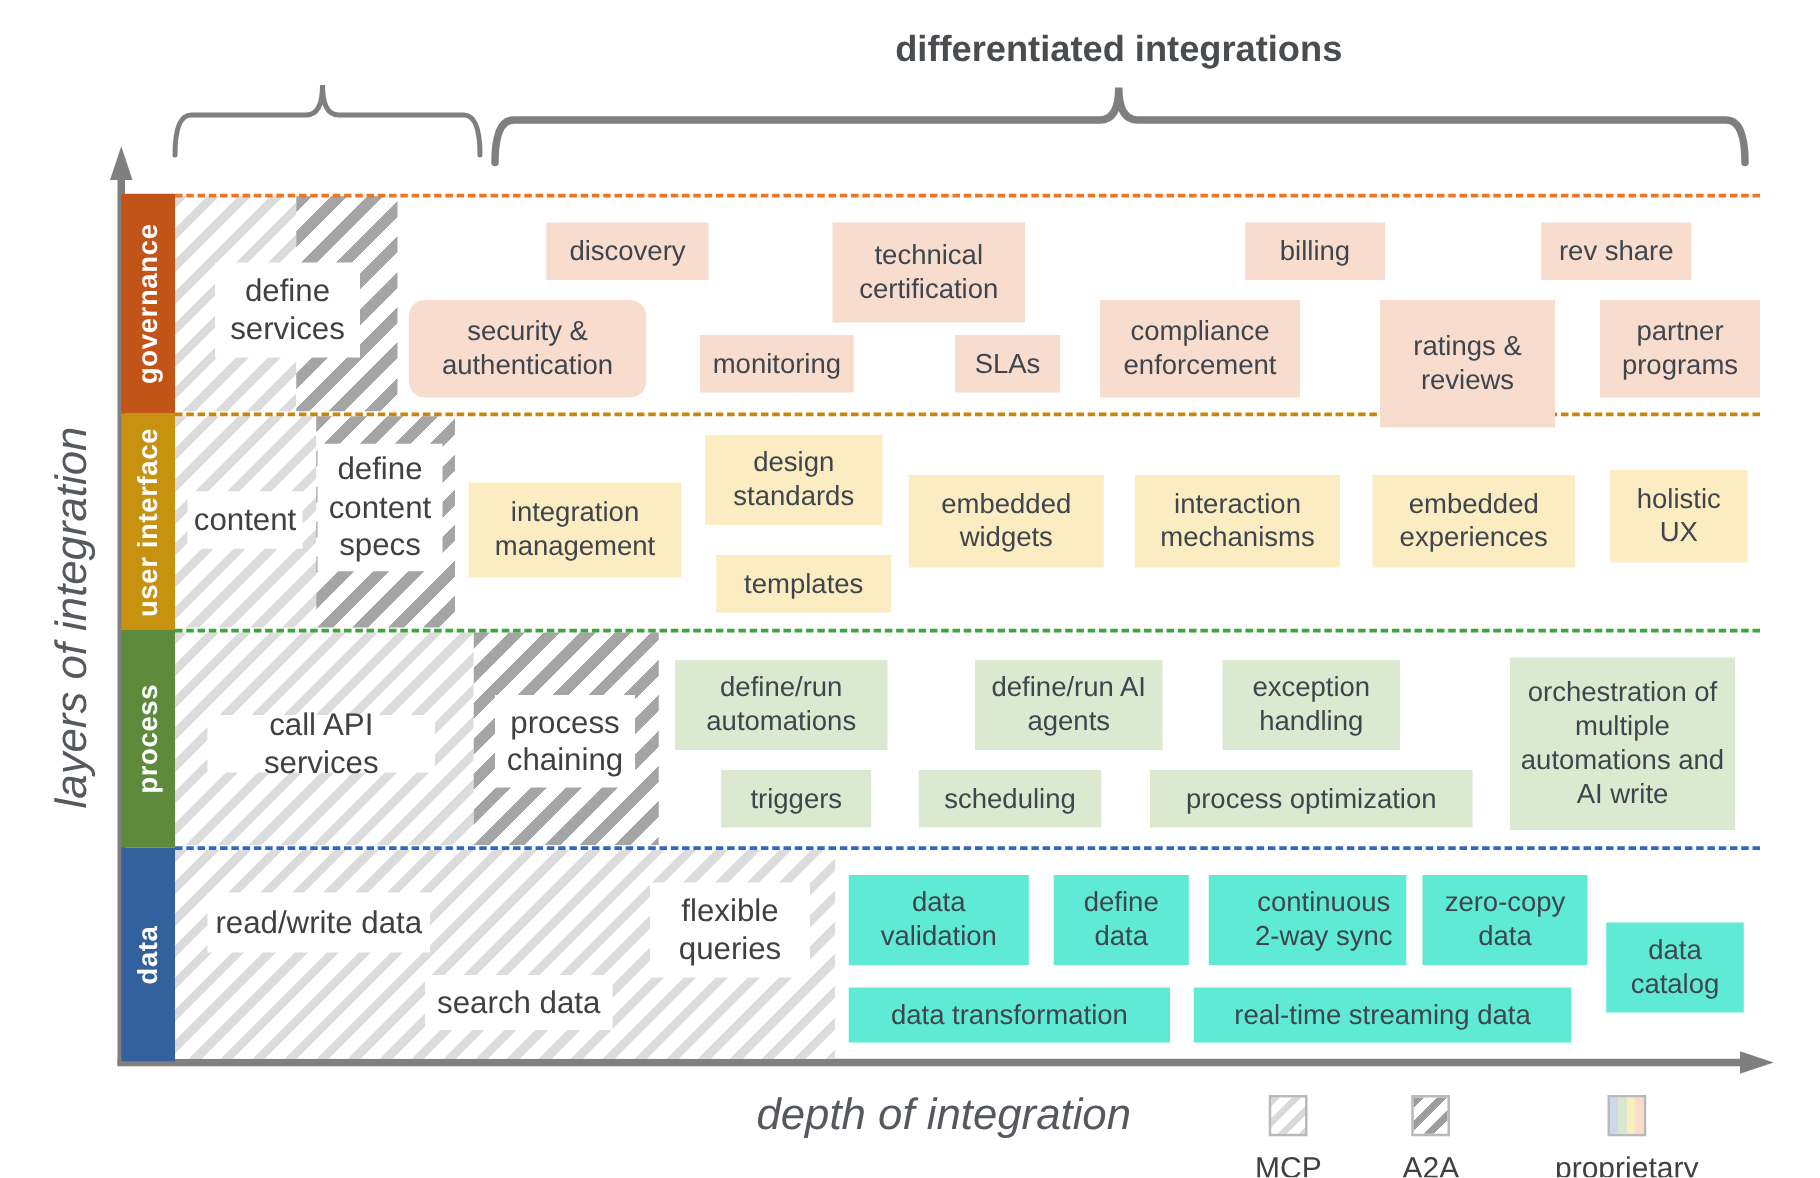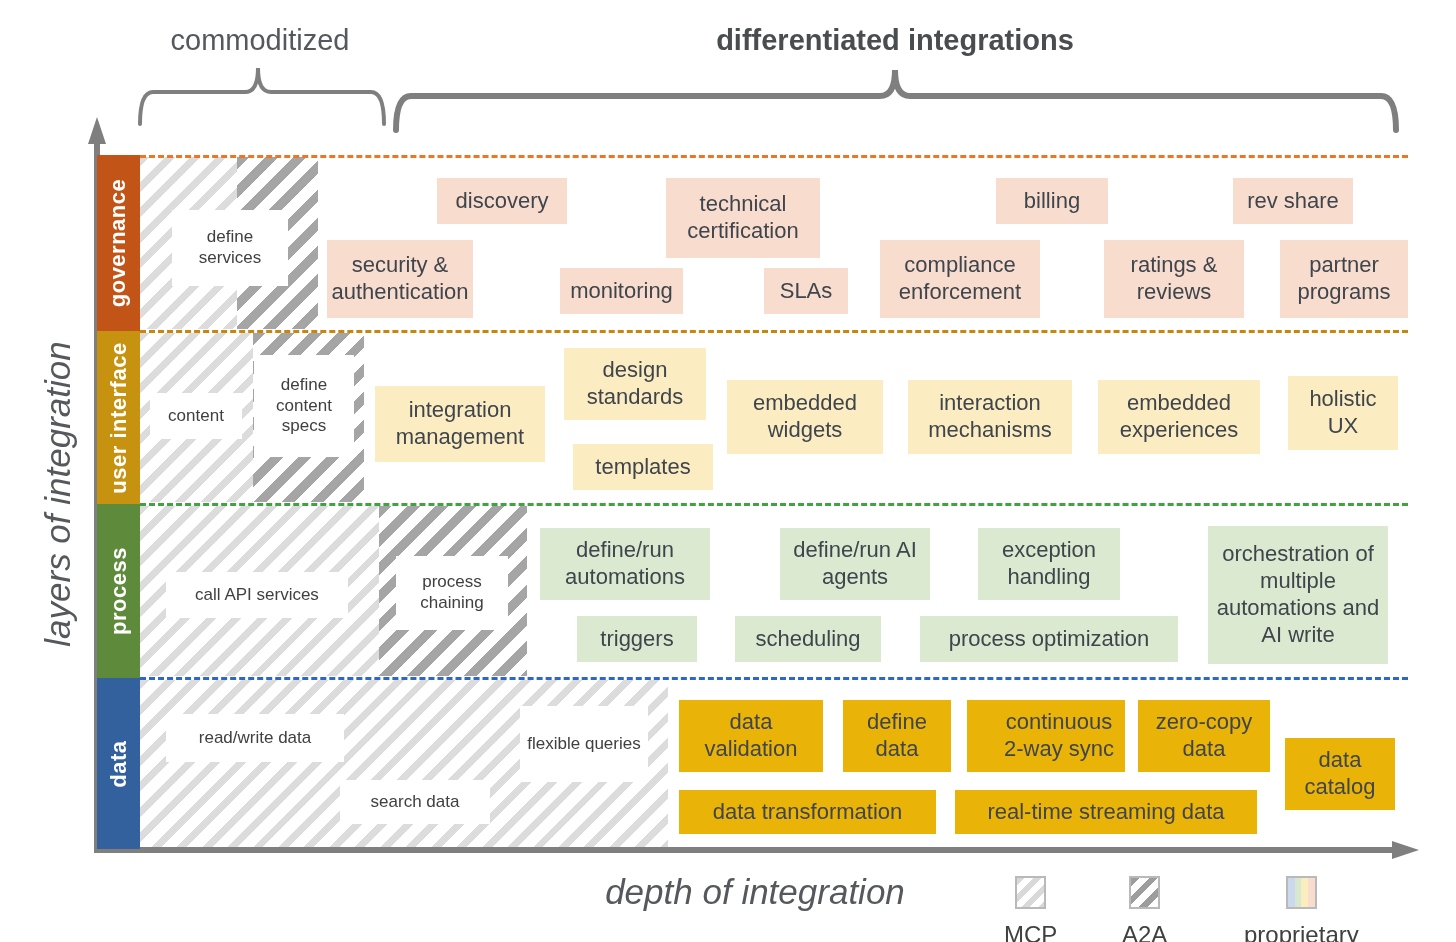--- a/index.html
+++ b/index.html
@@ -21,44 +21,43 @@
   .dl-governance{border-color:#ee7623;}
   .dl-ui{border-color:#c8860b;}
   .dl-process{border-color:#3fa33f;}
   .dl-data{border-color:#2f66cc;}
   
   .hatch-mcp{position:absolute;background:repeating-linear-gradient(135deg,#dcdcdc 0px,#dcdcdc 7px,#ffffff 7px,#ffffff 18px);}
   .hatch-a2a{position:absolute;background:repeating-linear-gradient(135deg,#a5a5a5 0px,#a5a5a5 9px,#ffffff 9px,#ffffff 20px);}
   
   .box,.wbox{position:absolute;display:flex;align-items:center;justify-content:center;
     text-align:center;font-size:22px;line-height:1.22;padding:2px 6px;box-sizing:border-box;}
-  .wbox{background:#ffffff;color:#404040;font-size:17px;}
+  .wbox{background:#ffffff;color:#404040;font-size:25px;}
   .bx-governance{background:#f8ddcf;}
   .bx-ui{background:#fcecc2;}
   .bx-process{background:#dbe9d0;}
-  .bx-data{background:#eab308;}
+  .bx-data{background:#5eead4;}
   
   .axis-label{position:absolute;font-style:italic;font-size:35px;color:#55585c;white-space:nowrap;}
   #y-axis-label{left:-102px;top:474px;transform:rotate(-90deg);transform-origin:center;width:320px;text-align:center;}
   #x-axis-label{left:575px;top:872px;width:360px;text-align:center;}
   
   .legend-item{position:absolute;top:876px;display:flex;align-items:center;gap:12px;flex-direction:column;}
   .swatch{width:31px;height:33px;border:2px solid #b9b9b9;box-sizing:border-box;}
   .sw-mcp{background:repeating-linear-gradient(135deg,#d9d9d9 0px,#d9d9d9 5px,#ffffff 5px,#ffffff 12px);}
   .sw-a2a{background:repeating-linear-gradient(135deg,#9d9d9d 0px,#9d9d9d 6px,#ffffff 6px,#ffffff 13px);}
   .sw-prop{background:linear-gradient(to right,#ccd8ee 0 25%,#d8e8cf 25% 50%,#fbedbf 50% 75%,#f8dccd 75% 100%);}
   .legend-item .ltext{font-size:24px;color:#404040;}
   svg.overlay{position:absolute;left:0;top:0;pointer-events:none;}
 </style>
 </head>
 <body>
 
 <div id="canvas">
 
-  <div class="toplabel" style="left:120px;width:280px;">commoditized</div>
   <div class="toplabel bold" style="left:675px;width:440px;">differentiated integrations</div>
 
   <svg class="overlay" width="1456" height="942">
     <path d="M140,124 Q140,92 153,92 L245,92 Q258,92 258,68 Q258,92 271,92 L371,92 Q384,92 384,124" fill="none" stroke="#7f7f7f" stroke-width="4" stroke-linecap="round"></path>
     <path d="M396,130 Q396,96 411,96 L880,96 Q895,96 895,70 Q895,96 910,96 L1381,96 Q1396,96 1396,130" fill="none" stroke="#7f7f7f" stroke-width="6" stroke-linecap="round"></path>
     <g>
       <line x1="97" y1="852" x2="97" y2="140" stroke="#7f7f7f" stroke-width="6"></line>
       <polygon points="88,144 106,144 97,117" fill="#7f7f7f"></polygon>
     </g>
     <g>
@@ -94,25 +93,25 @@
   <div class="dline dl-governance" style="top:155px;"></div>
   <div class="dline dl-ui" style="top:330px;"></div>
   <div class="dline dl-process" style="top:503px;"></div>
   <div class="dline dl-data" style="top:677px;"></div>
 
   <div class="wbox" style="left:172px;top:210px;width:116px;height:76px;">define services</div>
   <div class="box bx-governance" style="left:437px;top:178px;width:130px;height:46px;">discovery</div>
   <div class="box bx-governance" style="left:666px;top:178px;width:154px;height:80px;">technical certification</div>
   <div class="box bx-governance" style="left:996px;top:178px;width:112px;height:46px;">billing</div>
   <div class="box bx-governance" style="left:1233px;top:178px;width:120px;height:46px;">rev share</div>
-  <div class="box bx-governance" style="left:327px;top:240px;width:146px;height:78px;">security &amp; authentication</div>
+  <div class="box bx-governance" style="left:327px;top:240px;width:190px;height:78px;border-radius:13px;">security &amp; authentication</div>
   <div class="box bx-governance" style="left:560px;top:268px;width:123px;height:46px;">monitoring</div>
   <div class="box bx-governance" style="left:764px;top:268px;width:84px;height:46px;">SLAs</div>
   <div class="box bx-governance" style="left:880px;top:240px;width:160px;height:78px;">compliance enforcement</div>
-  <div class="box bx-governance" style="left:1104px;top:240px;width:140px;height:78px;">ratings &amp; reviews</div>
+  <div class="box bx-governance" style="left:1104px;top:240px;width:140px;height:102px;">ratings &amp; reviews</div>
   <div class="box bx-governance" style="left:1280px;top:240px;width:128px;height:78px;">partner programs</div>
 
   <div class="wbox" style="left:150px;top:393px;width:92px;height:46px;text-align:right;">content</div>
   <div class="wbox" style="left:254px;top:355px;width:100px;height:102px;">define content specs</div>
   <div class="box bx-ui" style="left:375px;top:386px;width:170px;height:76px;">integration management</div>
   <div class="box bx-ui" style="left:564px;top:348px;width:142px;height:72px;">design standards</div>
   <div class="box bx-ui" style="left:573px;top:444px;width:140px;height:46px;">templates</div>
   <div class="box bx-ui" style="left:727px;top:380px;width:156px;height:74px;">embedded widgets</div>
   <div class="box bx-ui" style="left:908px;top:380px;width:164px;height:74px;">interaction mechanisms</div>
   <div class="box bx-ui" style="left:1098px;top:380px;width:162px;height:74px;">embedded experiences</div>

